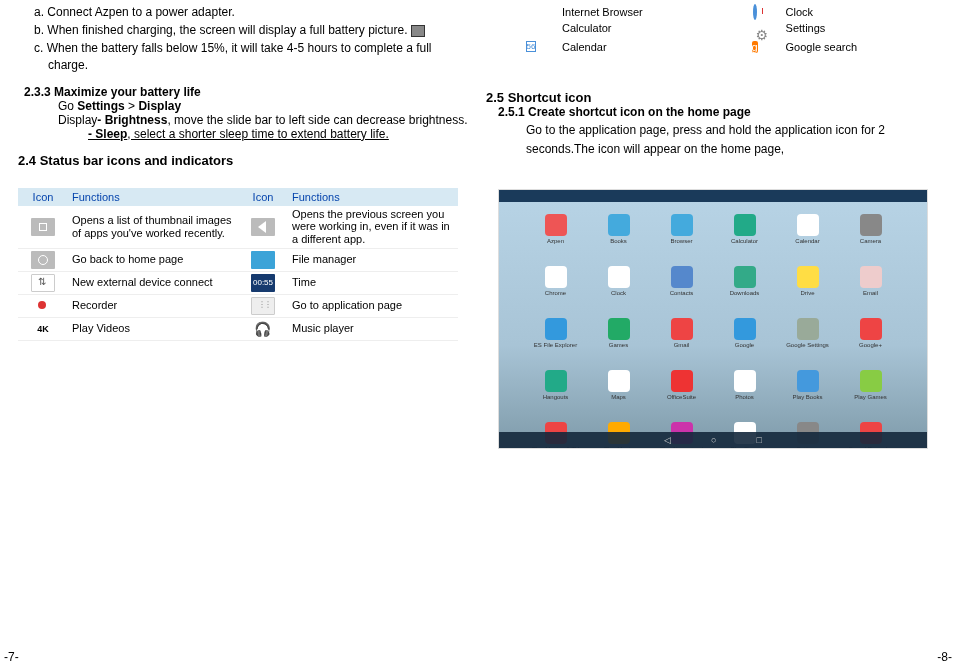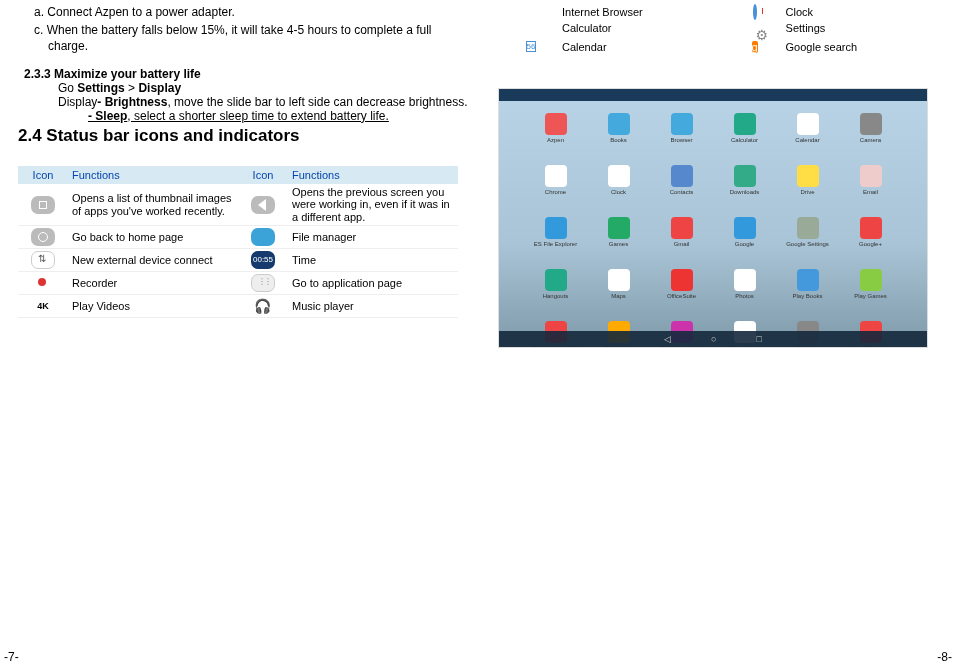--- a/index.html
+++ b/index.html
@@ -12,27 +12,27 @@
 .page-right .pagenum { right: 4px; }
 .list-item { margin-bottom: 2px; line-height: 1.35; }
 .li-a { padding-left: 30px; text-indent: -14px; }
 .li-b { padding-left: 30px; text-indent: -14px; }
 .li-c { padding-left: 30px; text-indent: -14px; }
 .batt-icon { display:inline-block; width:14px; height:12px; border:1px solid #333; vertical-align: middle; background: linear-gradient(#888,#888); }
 .sec { margin-top: 12px; }
 .h1 { font-weight: bold; font-size: 12px; }
 .indent1 { padding-left: 40px; }
 .indent2 { padding-left: 70px; text-decoration: underline; }
-.sec24 { margin-top: 3px; font-weight: bold; font-size: 17px; }
+.sec24 { margin-top: 12px; font-weight: bold; font-size: 13px; }
 .icon-table { border-collapse: collapse; width: 440px; margin-top: 20px; font-size: 11px; }
 .icon-table th { background: #d7e9f3; color: #0645ad; font-weight: normal; text-align: left; padding: 3px 4px; }
 .icon-table td { border-bottom: 1px solid #eee; padding: 2px 4px; vertical-align: middle; line-height: 1.15; }
 .icon-table .icon-col { width: 50px; text-align: center; }
 .icon-table .fn-col { width: 170px; }
-.ico { display:inline-block; width:24px; height:18px; border-radius:7px; vertical-align:middle; }
+.ico { display:inline-block; width:24px; height:18px; border-radius:1px; vertical-align:middle; }
 .ico-recent { background:#bbb; position:relative; }
 .ico-recent:after { content:""; position:absolute; top:5px; left:8px; width:6px; height:6px; border:1px solid #fff; }
 .ico-back { background:#bbb; position:relative; }
 .ico-back:after { content:""; position:absolute; top:3px; left:7px; width:0;height:0; border-top:6px solid transparent; border-bottom:6px solid transparent; border-right:8px solid #fff; }
 .ico-home { background:#bbb; position:relative; }
 .ico-home:after { content:""; position:absolute; top:4px; left:7px; width:8px; height:8px; border:1px solid #fff; border-radius:50%; }
 .ico-fm { background:#3ba3d8; }
 .ico-usb { background:#fff; border:1px solid #ccc; position:relative; }
 .ico-usb:after { content:"⇅"; font-size:10px; position:absolute; top:1px; left:6px; color:#555; }
 .ico-time { background:#163a6e; color:#fff; font-size:8px; text-align:center; line-height:18px; }
@@ -69,20 +69,24 @@
 .app .a-ico { width:22px;height:22px;border-radius:4px; }
 .app .a-lbl { font-size:6px; color:#333; margin-top:2px; white-space:nowrap; }
 .navbar { position:absolute; bottom:0; left:0; right:0; height:16px; background:rgba(20,40,60,.9); display:flex; justify-content:center; gap:40px; align-items:center; }
 .navbar span { color:#ccc; font-size:9px; }
 </style>
 </head>
 <body>
 
 <div class="page page-left">
   <div class="li-a list-item">a. Connect Azpen to a power adapter.</div>
+  <div class="li-b list-item">
+    <span>b. When finished charging, the screen will display a full battery picture.</span>
+    <span class="batt-icon"></span>
+  </div>
   <div class="li-c list-item">c. When the battery falls below 15%, it will take 4-5 hours to complete a full charge.</div>
 
   <div class="sec">
     <div class="h1" style="padding-left:6px">2.3.3 Maximize your battery life</div>
     <div class="indent1">
       <span>Go </span><b>Settings</b><span> &gt; </span><b>Display</b>
     </div>
     <div class="indent1">
       <span>Display</span><b>- Brightness</b><span>, move the slide bar to left side can decrease brightness.</span>
     </div>
@@ -154,20 +158,25 @@
     </tr>
     <tr>
       <td class="icon-col"><span class="ico-cal">56</span></td>
       <td>Calendar</td>
       <td class="icon-col"><span class="ico-g">g</span></td>
       <td>Google search</td>
     </tr>
   </tbody>
     </table>
 
+  <div class="sec25">
+    <div class="h1">2.5 Shortcut icon</div>
+    <div class="sub">2.5.1 Create shortcut icon on the home page</div>
+    <div class="body">Go to the application page, press and hold the application icon for 2 seconds.The icon will appear on the home page,</div>
+  </div>
 
   <div class="screenshot-wrap">
     <div class="screenshot">
       <div class="ss-header"></div>
       <div class="grid" id="app-grid">
           <div class="app">
             <div class="a-ico" style="background: rgb(238, 85, 85);"></div>
             <div class="a-lbl">Azpen</div>
           </div>
           <div class="app">

